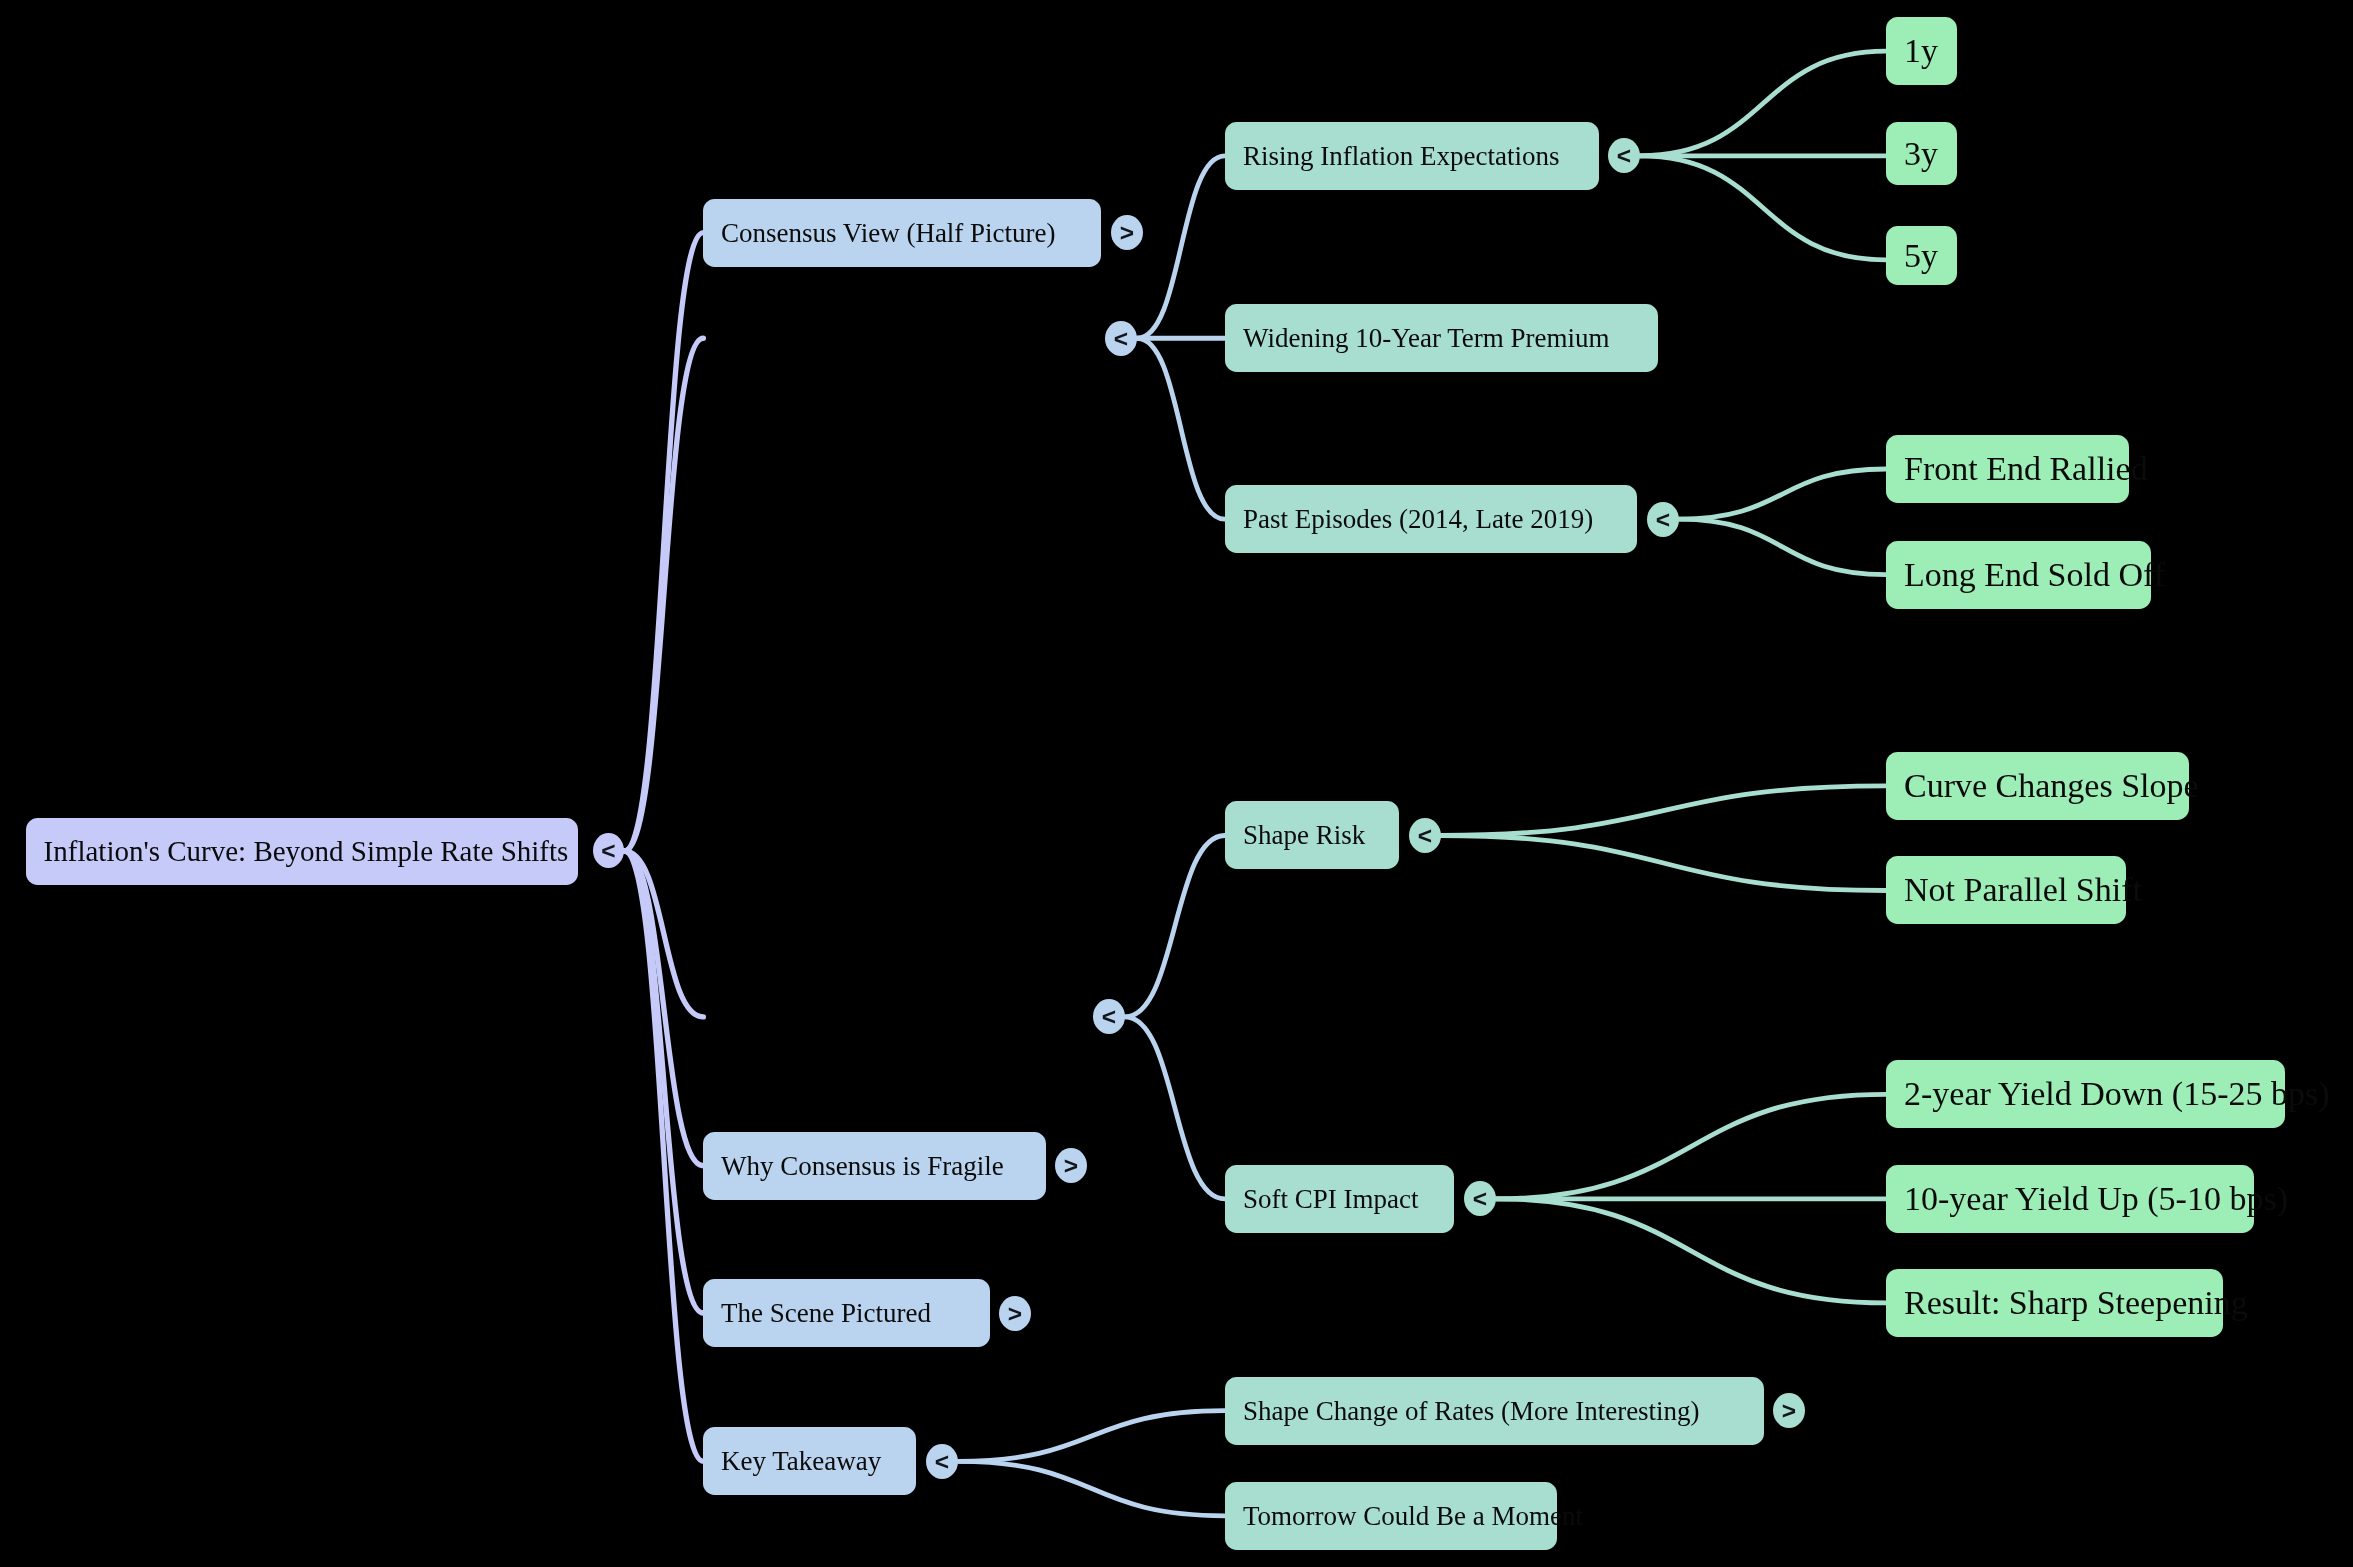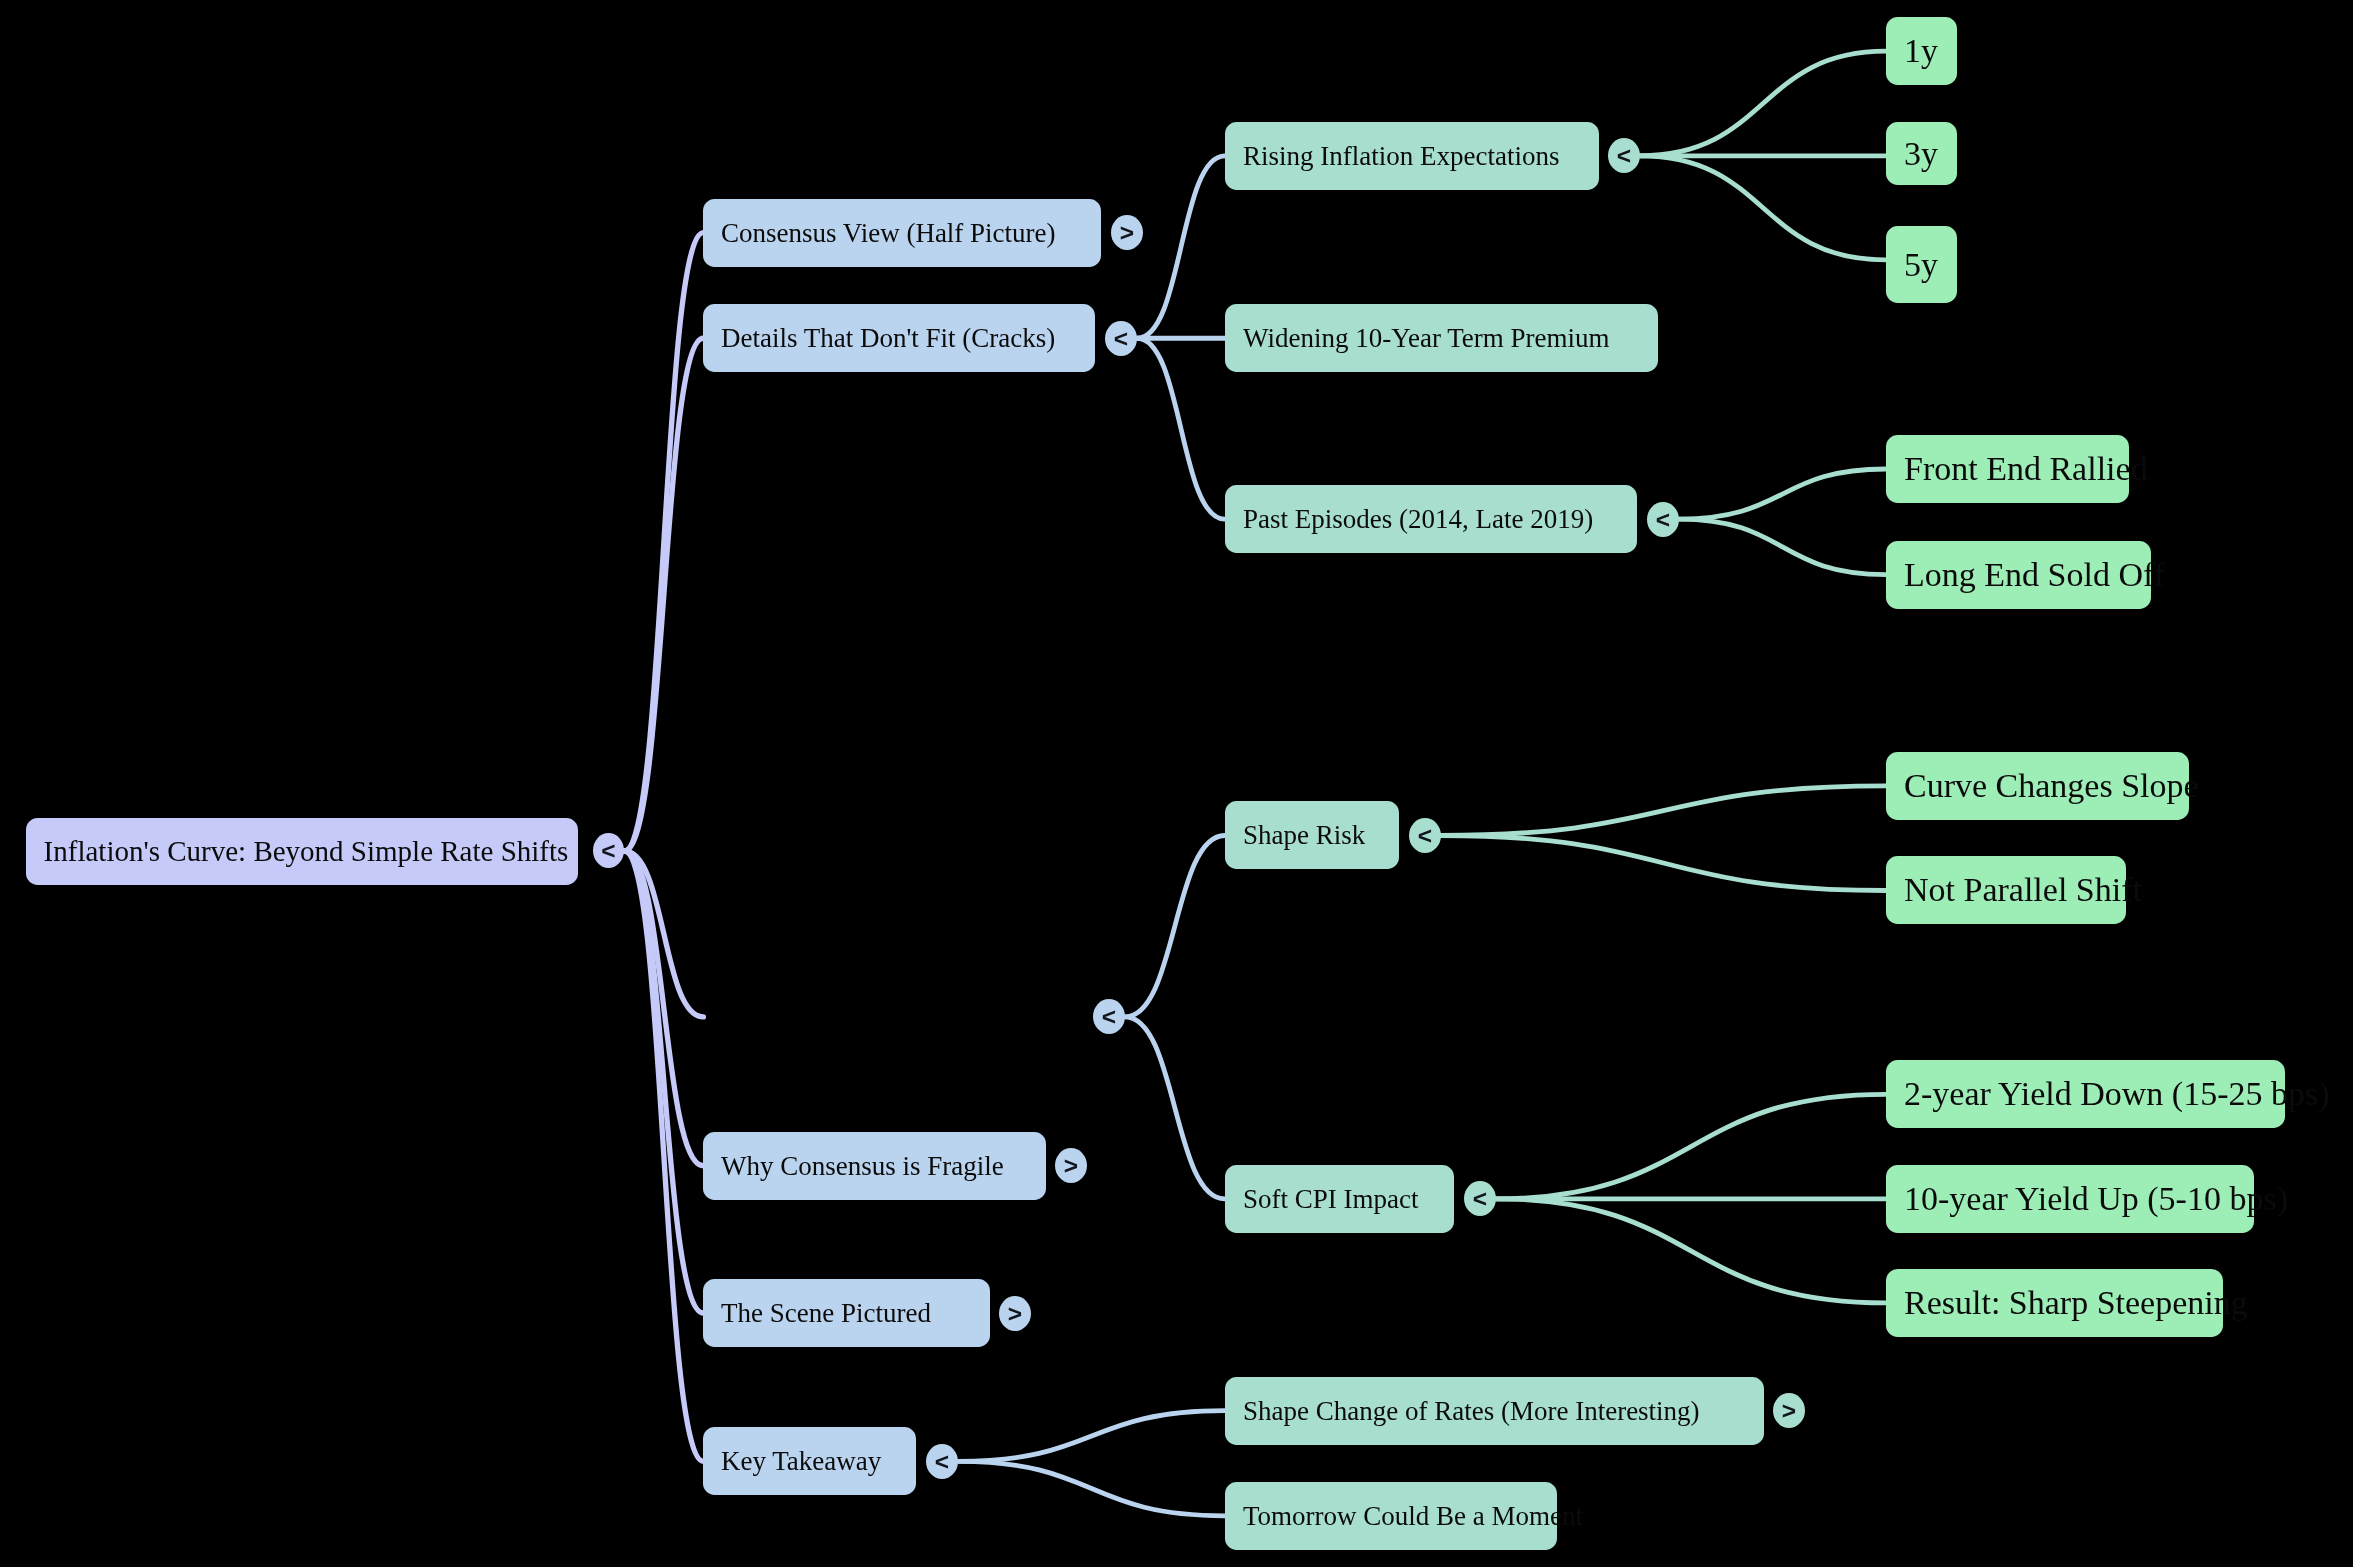--- a/index.html
+++ b/index.html
@@ -102,35 +102,32 @@
 
   <div class="node lvl-root" id="node-root" style="left:25.6px; top:818px; width:552px; height:67px;">
     <span class="node-label">Inflation's Curve: Beyond Simple Rate Shifts</span>
   </div>
   <div class="toggle tg-root" id="toggle-root" style="left:593px; top:833px; width:31px; height:35px;">&lt;</div>
 
 <div class="node lvl-2" id="node-n1" style="left: 703px; top: 199px; width: 398px; height: 68px;">
       <span class="node-label">Consensus View (Half Picture)</span>
     </div>
     <div class="toggle tg-2" style="left: 1111px; top: 215px; width: 32px; height: 35px;">&gt;</div>
-    <div class="node lvl-2" id="node-n2" style="left: 703px; top: 304px; width: 392px; height: 68px;">
-      <span class="node-label">Details That Don't Fit (Cracks)</span>
-    </div>
     <div class="toggle tg-2" style="left: 1105px; top: 321px; width: 32px; height: 35px;">&lt;</div>
     <div class="node lvl-3" id="node-n3" style="left: 1225px; top: 122px; width: 374px; height: 68px;">
       <span class="node-label">Rising Inflation Expectations</span>
     </div>
     <div class="toggle tg-3" style="left: 1608px; top: 138px; width: 32px; height: 35px;">&lt;</div>
     <div class="node lvl-4" id="node-n4" style="left: 1886px; top: 17px; width: 71px; height: 68px;">
       <span class="node-label">1y</span>
     </div>
     <div class="node lvl-4" id="node-n5" style="left: 1886px; top: 122px; width: 71px; height: 63px;">
       <span class="node-label">3y</span>
     </div>
-    <div class="node lvl-4" id="node-n6" style="left: 1886px; top: 226px; width: 71px; height: 77px;">
+    <div class="node lvl-4" id="node-n6" style="left: 1886px; top: 226px; width: 71px; height: 59px;">
       <span class="node-label">5y</span>
     </div>
     <div class="node lvl-3" id="node-n7" style="left: 1225px; top: 304px; width: 433px; height: 68px;">
       <span class="node-label">Widening 10-Year Term Premium</span>
     </div>
     <div class="node lvl-3" id="node-n8" style="left: 1225px; top: 485px; width: 412px; height: 68px;">
       <span class="node-label">Past Episodes (2014, Late 2019)</span>
     </div>
     <div class="toggle tg-3" style="left: 1647px; top: 502px; width: 32px; height: 35px;">&lt;</div>
     <div class="node lvl-4" id="node-n9" style="left: 1886px; top: 435px; width: 243px; height: 68px;">

